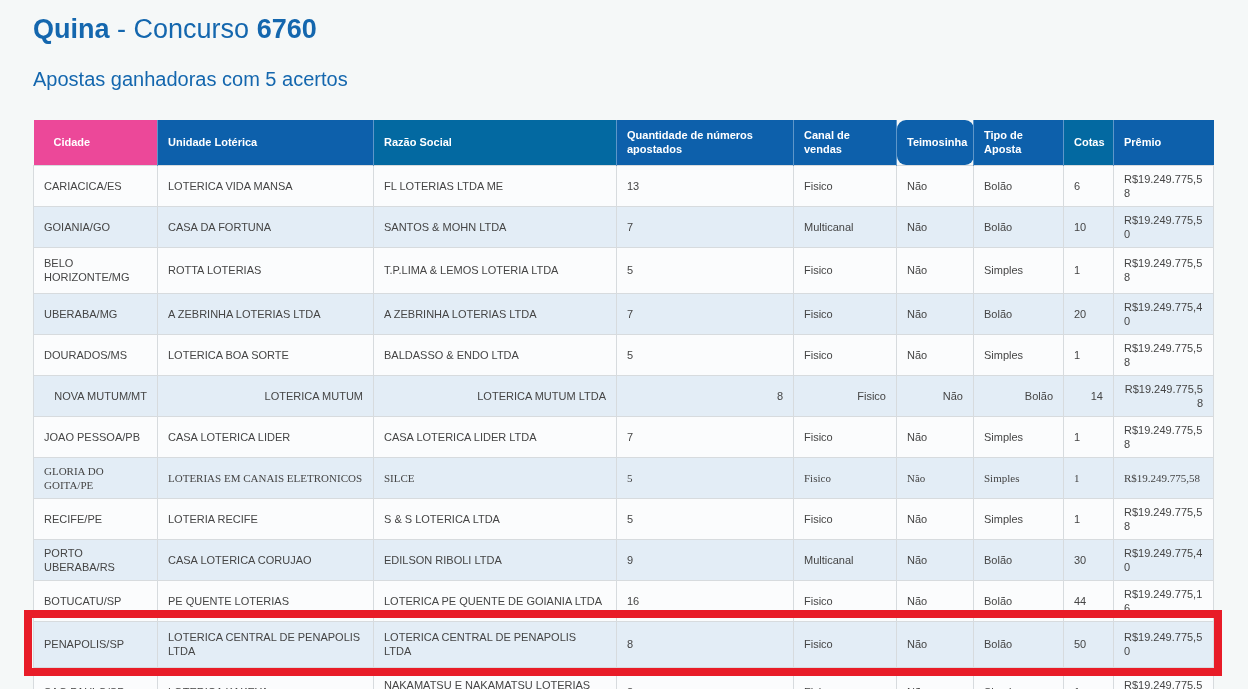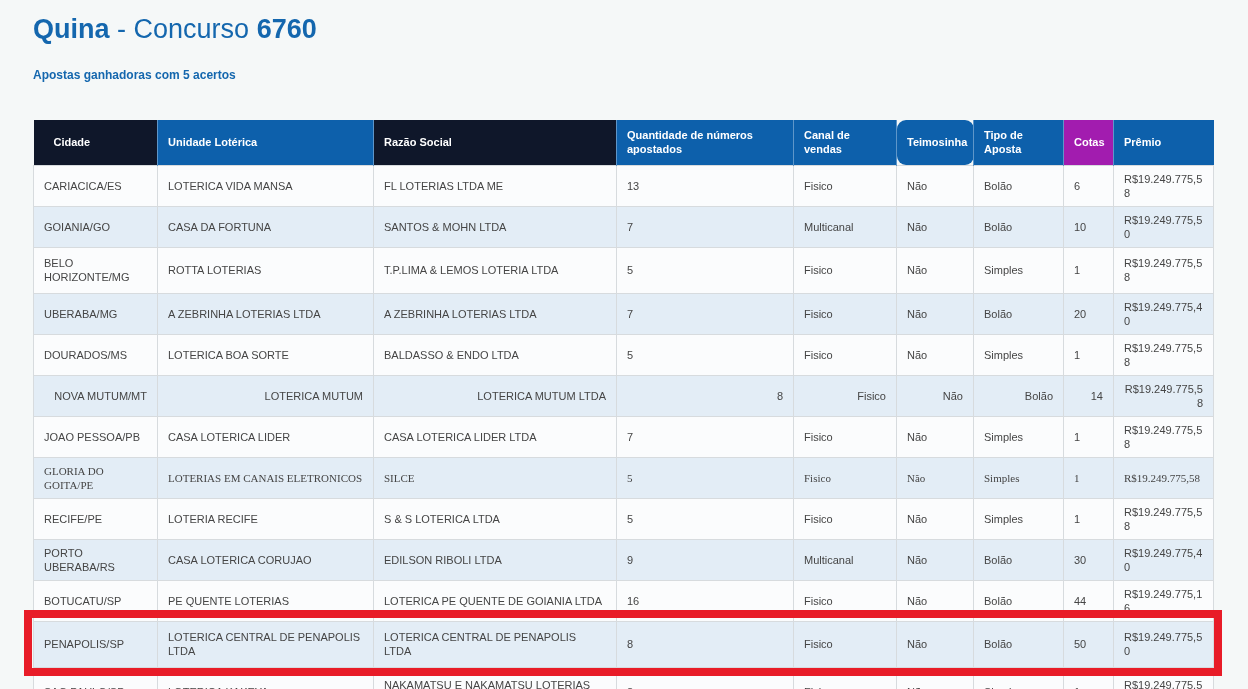--- a/index.html
+++ b/index.html
@@ -13,21 +13,21 @@
 
   .title {
     position: absolute; left: 33px; top: 14px; margin: 0;
     font-size: 27px; color: #1467ae; white-space: nowrap;
   }
   .title .w-bold { font-weight: bold; }
   .title .w-med  { font-weight: normal; }
 
   .subtitle {
     position: absolute; left: 33px; top: 68px; margin: 0;
-    font-size: 12px; font-weight: bold; color: #1467ae;
+    font-size: 20px; font-weight: normal; color: #1467ae;
   }
 
   table.winners {
     position: absolute; left: 33px; top: 120px; width: 1180px;
     border-collapse: collapse; table-layout: fixed;
     font-size: 11px; color: #454545;
   }
   table.winners thead th {
     background: #0d60ab; color: #ffffff;
     font-weight: bold; font-size: 11px; text-align: left;
@@ -65,28 +65,28 @@
         <col style="width:243px">
       <col style="width:177px">
         <col style="width:103px">
         <col style="width:77px">
       <col style="width:90px">
         <col style="width:50px">
         <col style="width:100px">
     </colgroup>
     <thead>
       <tr>
-          <th style="background: #0f172a; padding-left: 20px;">Cidade</th>
+          <th style="background: #ec4899; padding-left: 20px;">Cidade</th>
           <th style="background: rgb(13, 96, 171);">Unidade Lotérica</th>
-          <th style="background: #0f172a;">Razão Social</th>
+          <th style="background: #0369a1;">Razão Social</th>
           <th style="background: rgb(13, 96, 171);">Quantidade de números apostados</th>
           <th style="background: rgb(13, 96, 171);">Canal de vendas</th>
           <th style="background: rgb(13, 96, 171); border-radius: 9px;">Teimosinha</th>
           <th style="background: rgb(13, 96, 171);">Tipo de Aposta</th>
-          <th style="background: #a21caf;">Cotas</th>
+          <th style="background: #0369a1;">Cotas</th>
           <th style="background: rgb(13, 96, 171);">Prêmio</th>
         </tr>
     </thead>
     <tbody>
         <tr style="height: 36px;">
           <td>CARIACICA/ES</td>
           <td>LOTERICA VIDA MANSA</td>
           <td>FL LOTERIAS LTDA ME</td>
           <td>13</td>
           <td>Fisico</td>

